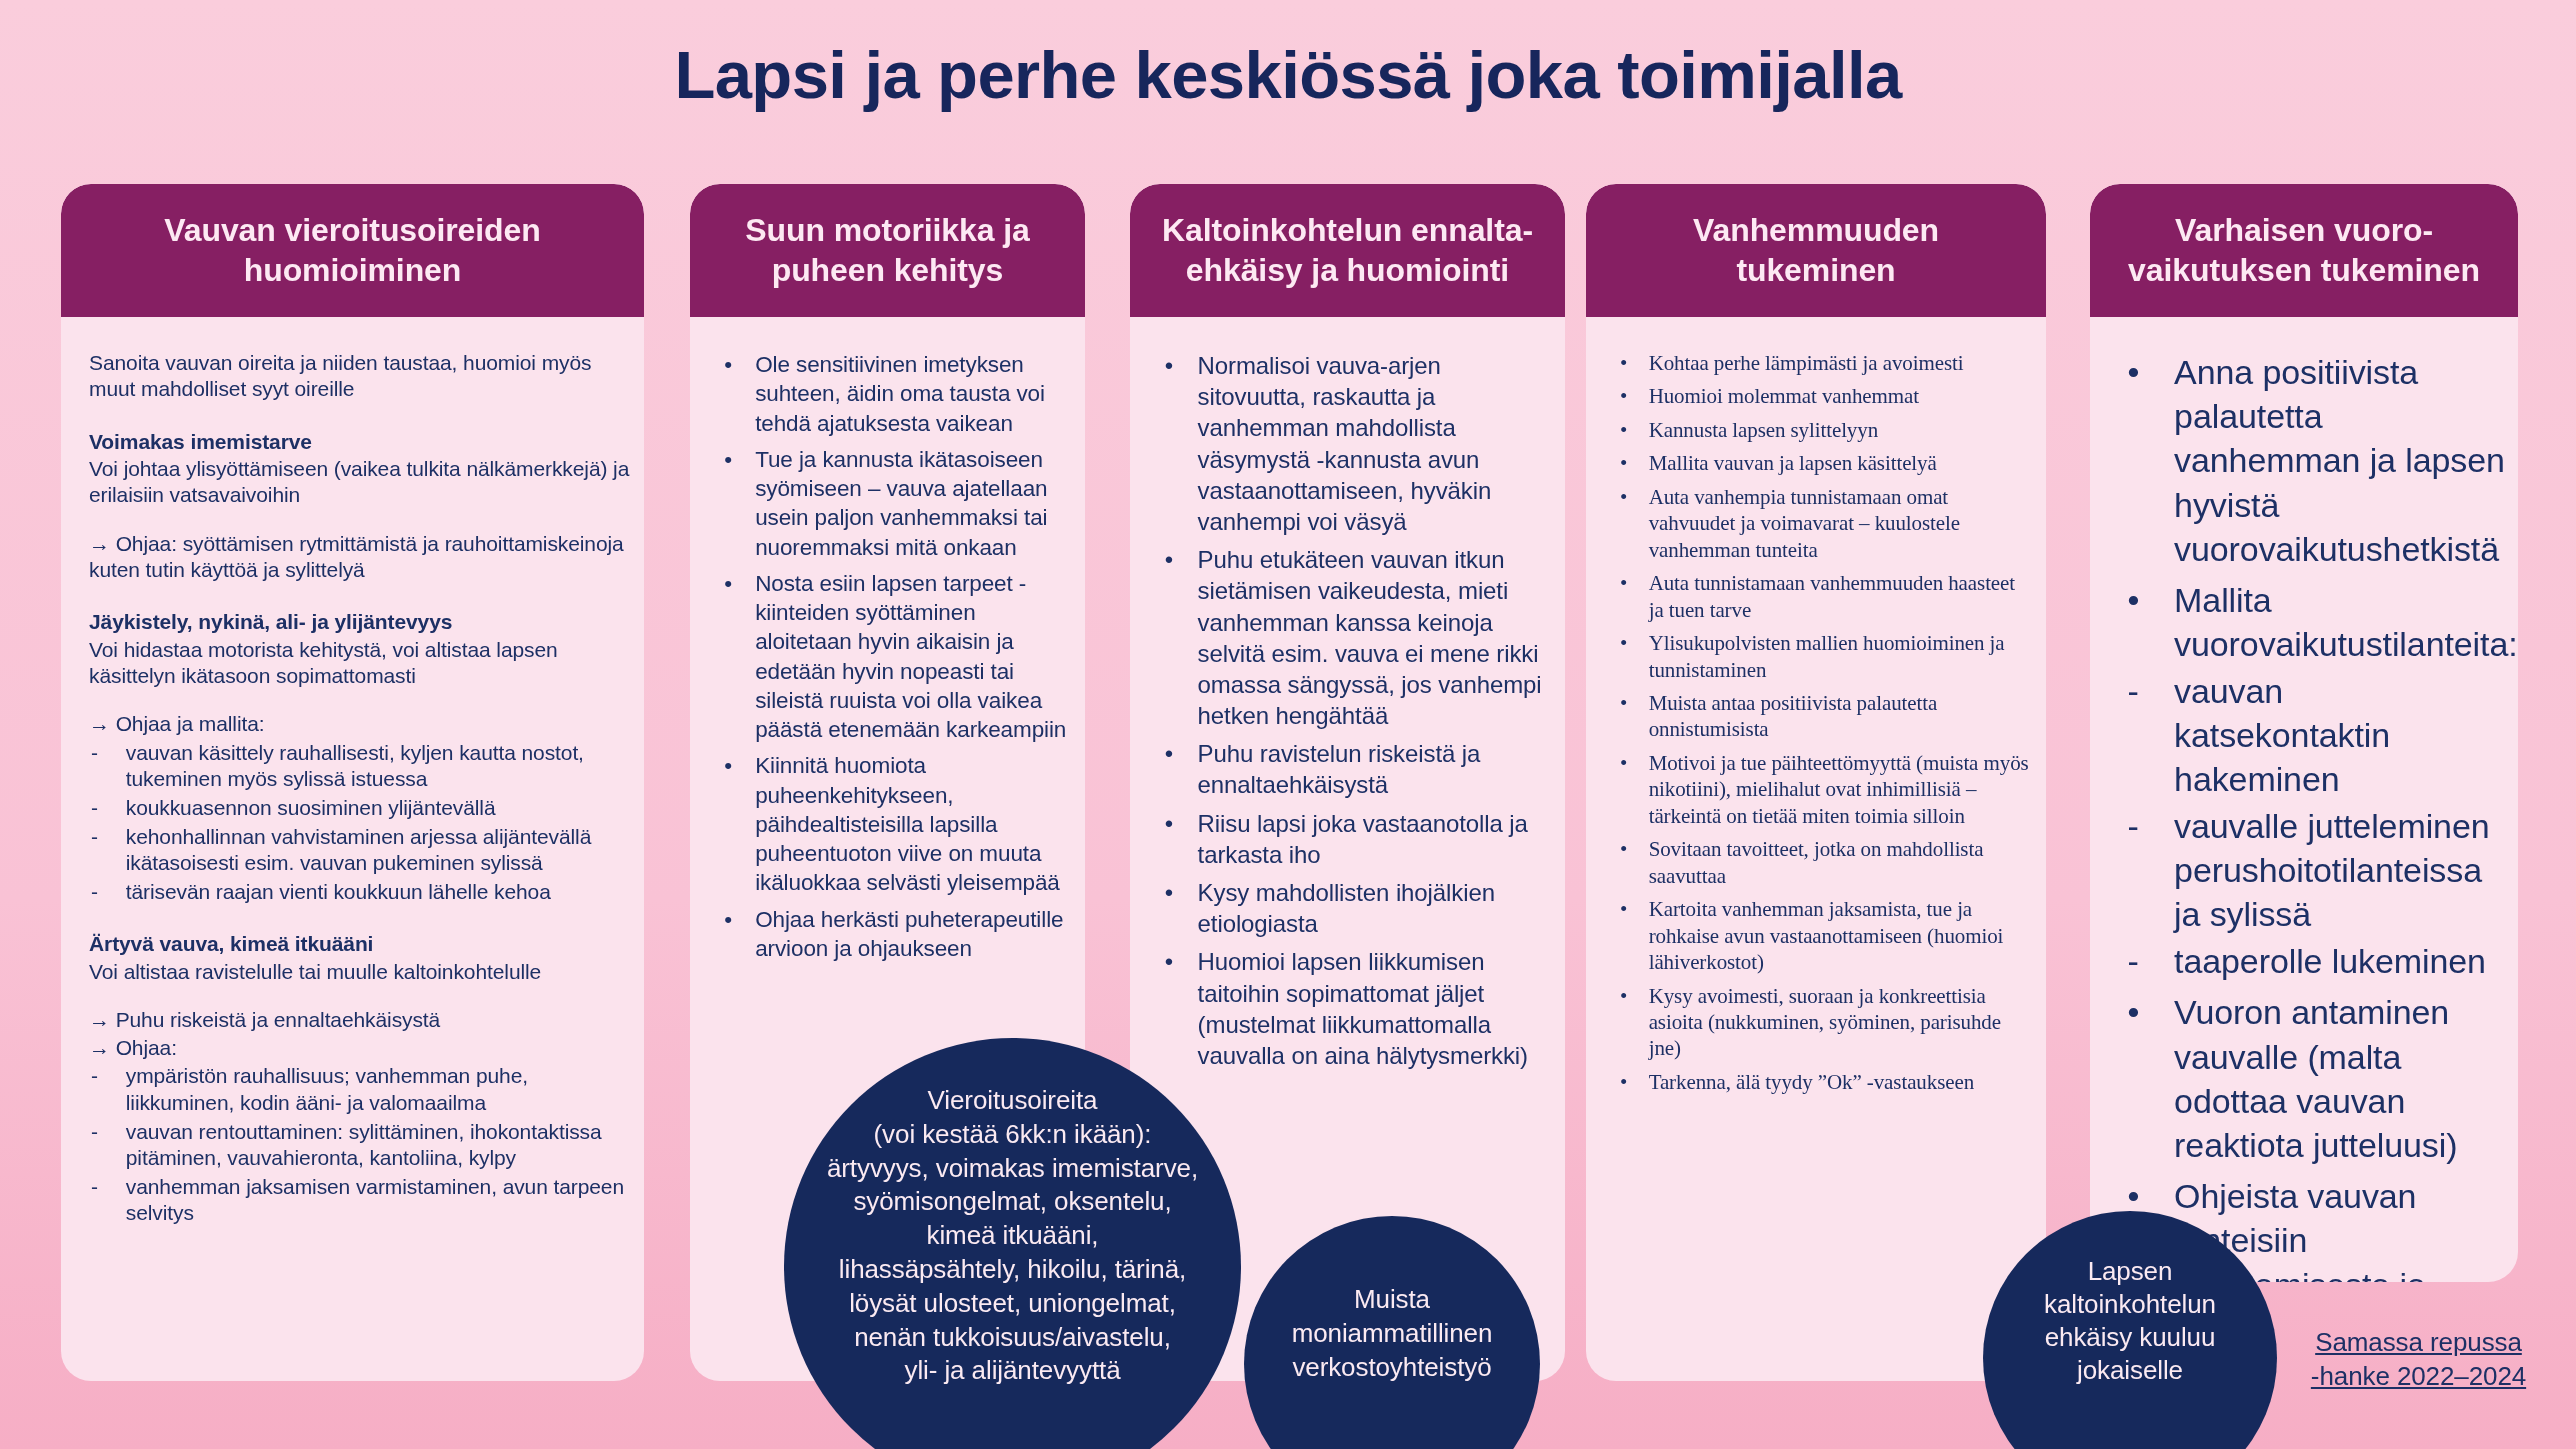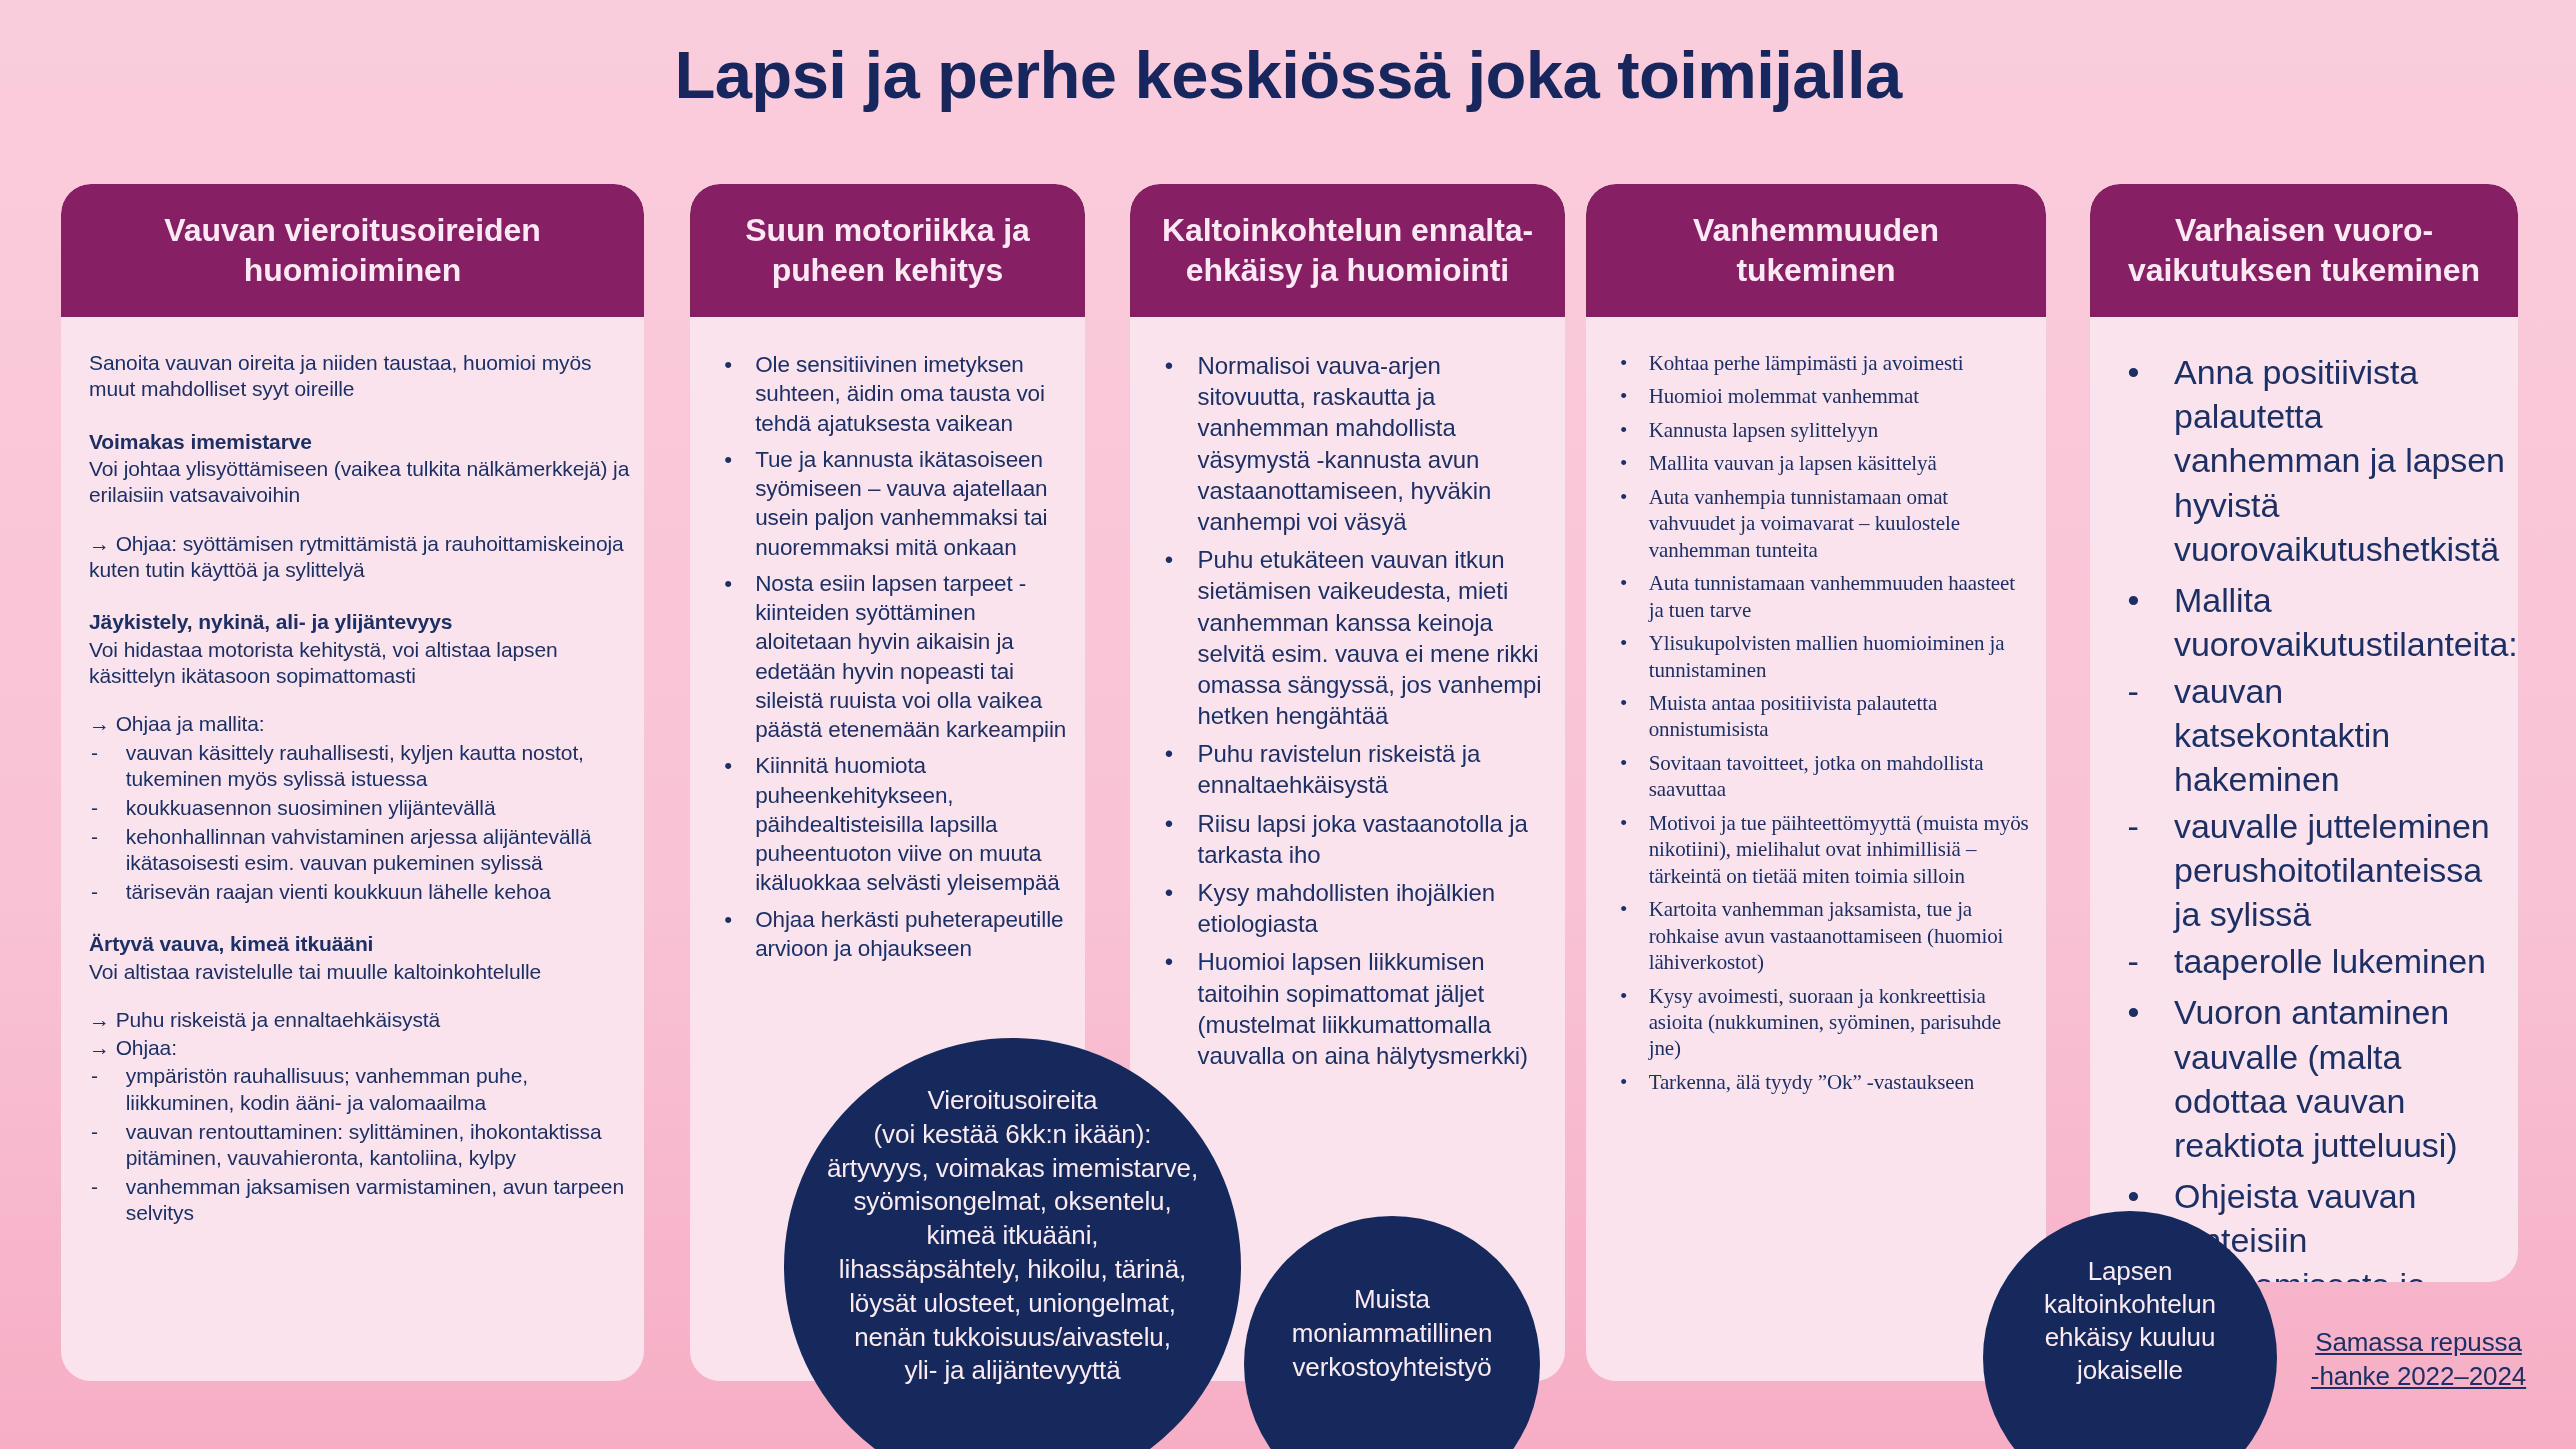--- a/index.html
+++ b/index.html
@@ -160,22 +160,22 @@
         <div class="card-body">
           <ul class="bullets">
             <li><span class="t">Kohtaa perhe lämpimästi ja avoimesti</span></li>
             <li><span class="t">Huomioi molemmat vanhemmat</span></li>
             <li><span class="t">Kannusta lapsen sylittelyyn</span></li>
             <li><span class="t">Mallita vauvan ja lapsen käsittelyä</span></li>
             <li><span class="t">Auta vanhempia tunnistamaan omat vahvuudet ja voimavarat – kuulostele vanhemman tunteita</span></li>
             <li><span class="t">Auta tunnistamaan vanhemmuuden haasteet ja tuen tarve</span></li>
             <li><span class="t">Ylisukupolvisten mallien huomioiminen ja tunnistaminen</span></li>
             <li><span class="t">Muista antaa positiivista palautetta onnistumisista</span></li>
+            <li><span class="t">Motivoi ja tue päihteettömyyttä (muista myös nikotiini), mielihalut ovat inhimillisiä – tärkeintä on tietää miten toimia silloin</span></li>
             <li><span class="t">Sovitaan tavoitteet, jotka on mahdollista saavuttaa</span></li>
-            <li><span class="t">Motivoi ja tue päihteettömyyttä (muista myös nikotiini), mielihalut ovat inhimillisiä – tärkeintä on tietää miten toimia silloin</span></li>
             <li><span class="t">Kartoita vanhemman jaksamista, tue ja rohkaise avun vastaanottamiseen (huomioi lähiverkostot)</span></li>
             <li><span class="t">Kysy avoimesti, suoraan ja konkreettisia asioita (nukkuminen, syöminen, parisuhde jne)</span></li>
             <li><span class="t">Tarkenna, älä tyydy ”Ok” -vastaukseen</span></li>
           </ul>
         </div>
       </section>
       <section class="card card-5">
         <header class="card-header">
           <h2 class="card-title">Varhaisen vuoro-
 vaikutuksen tukeminen</h2>

